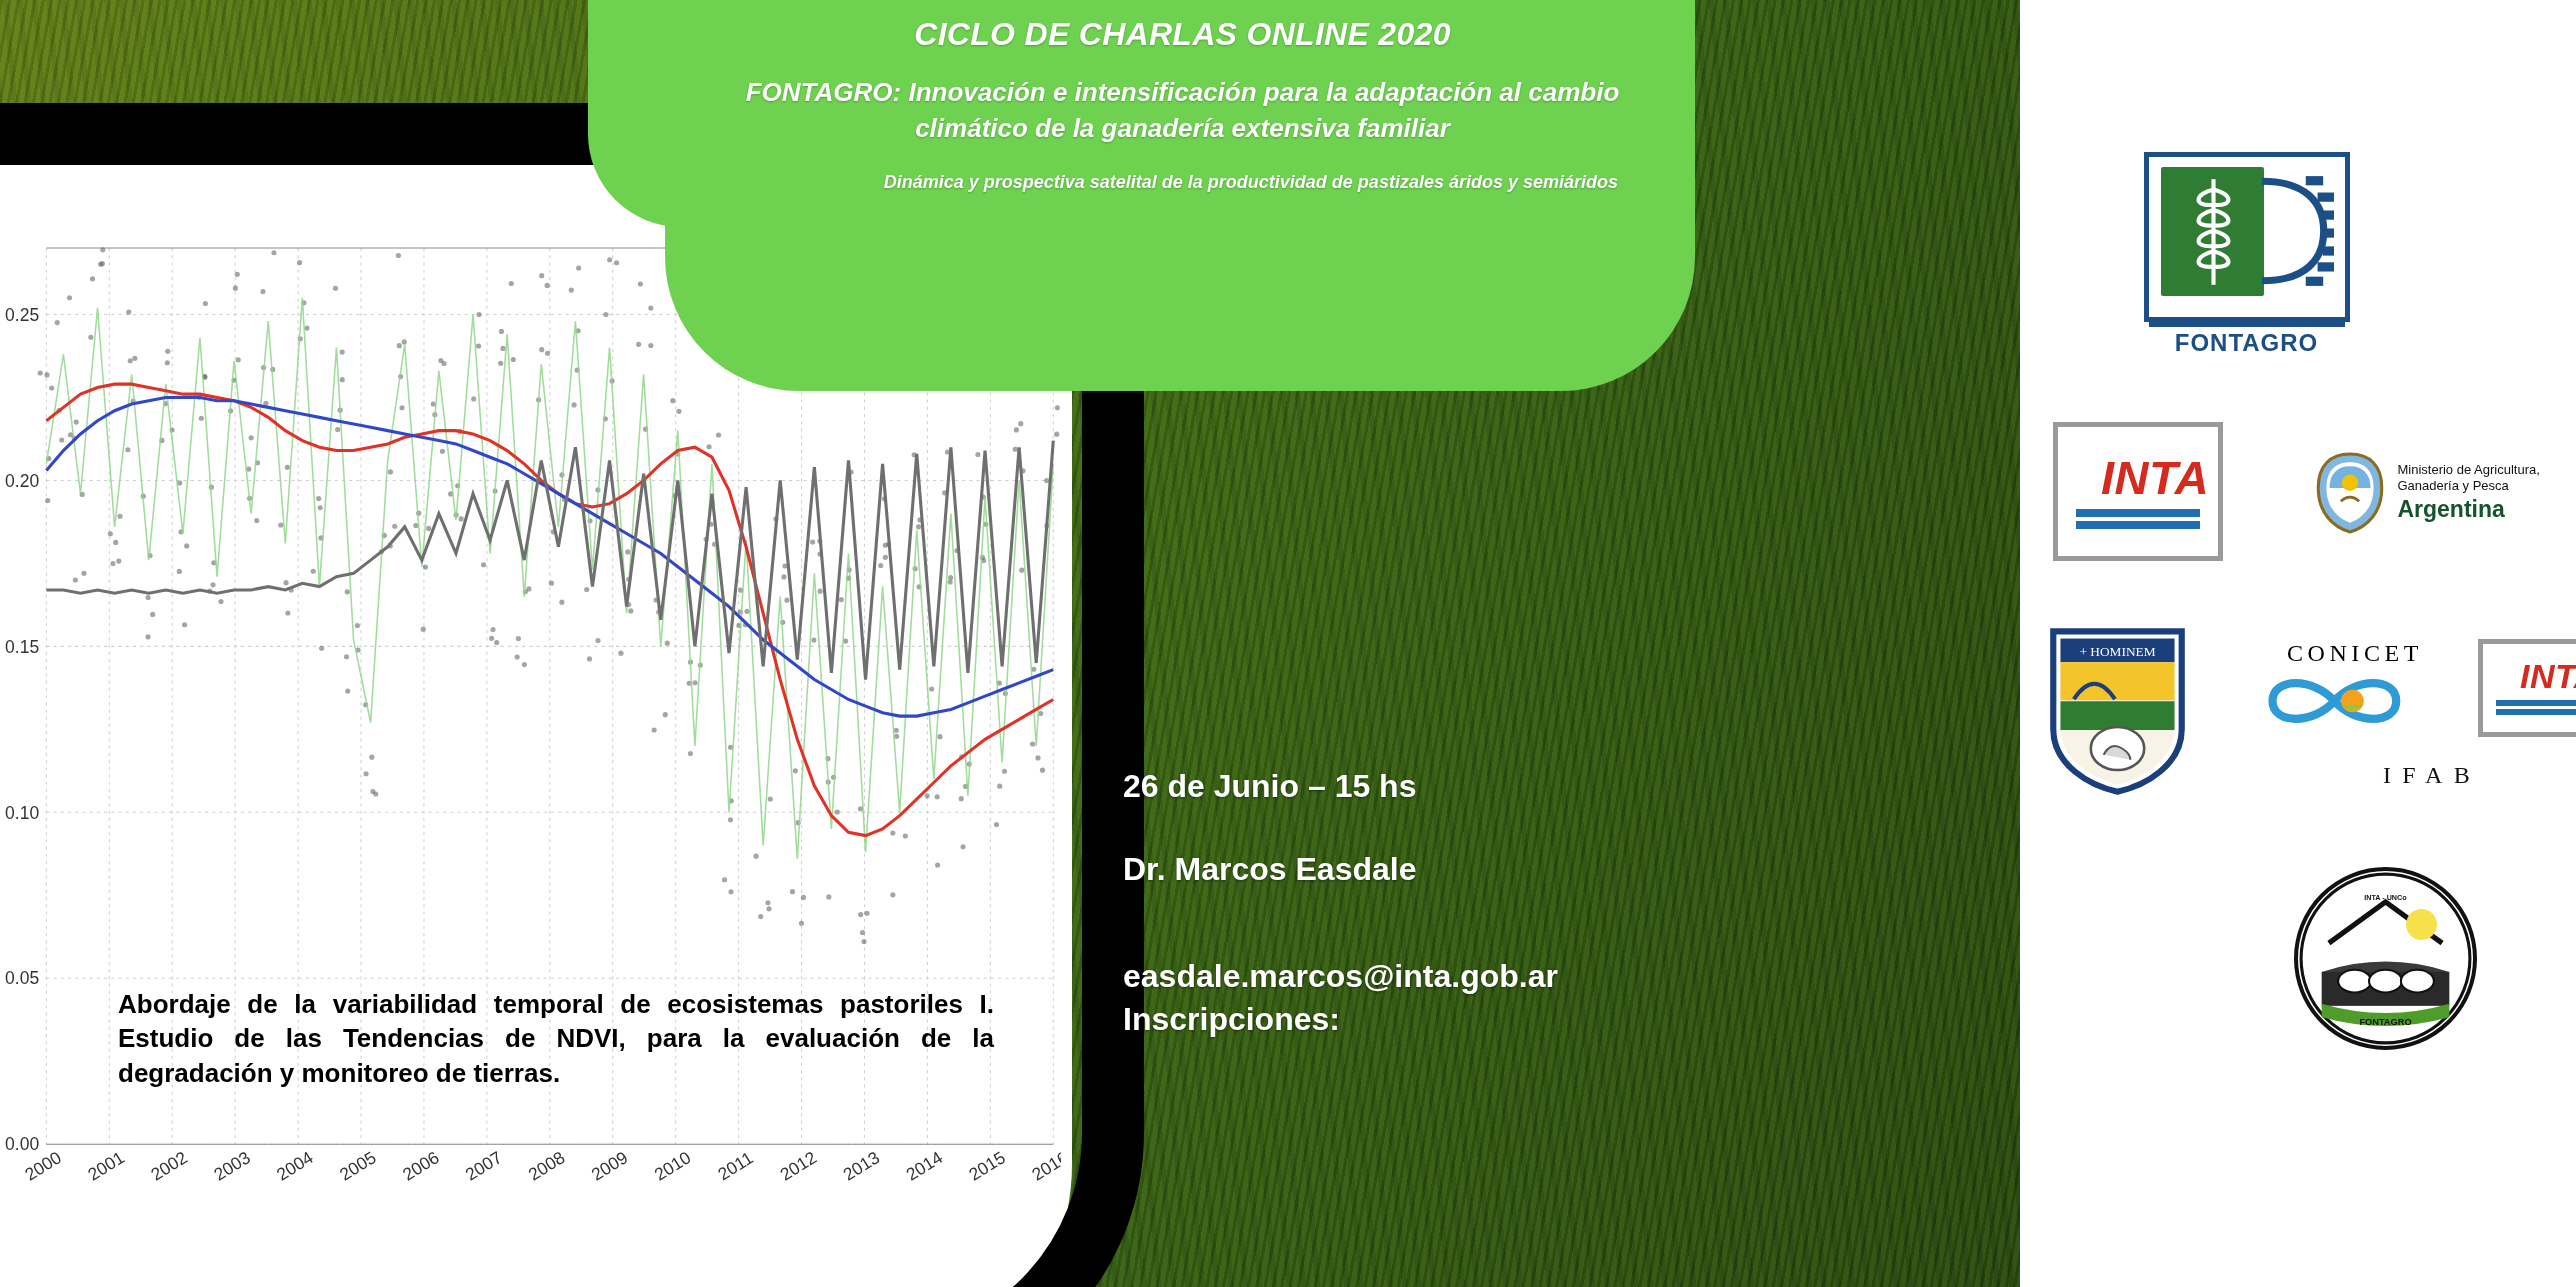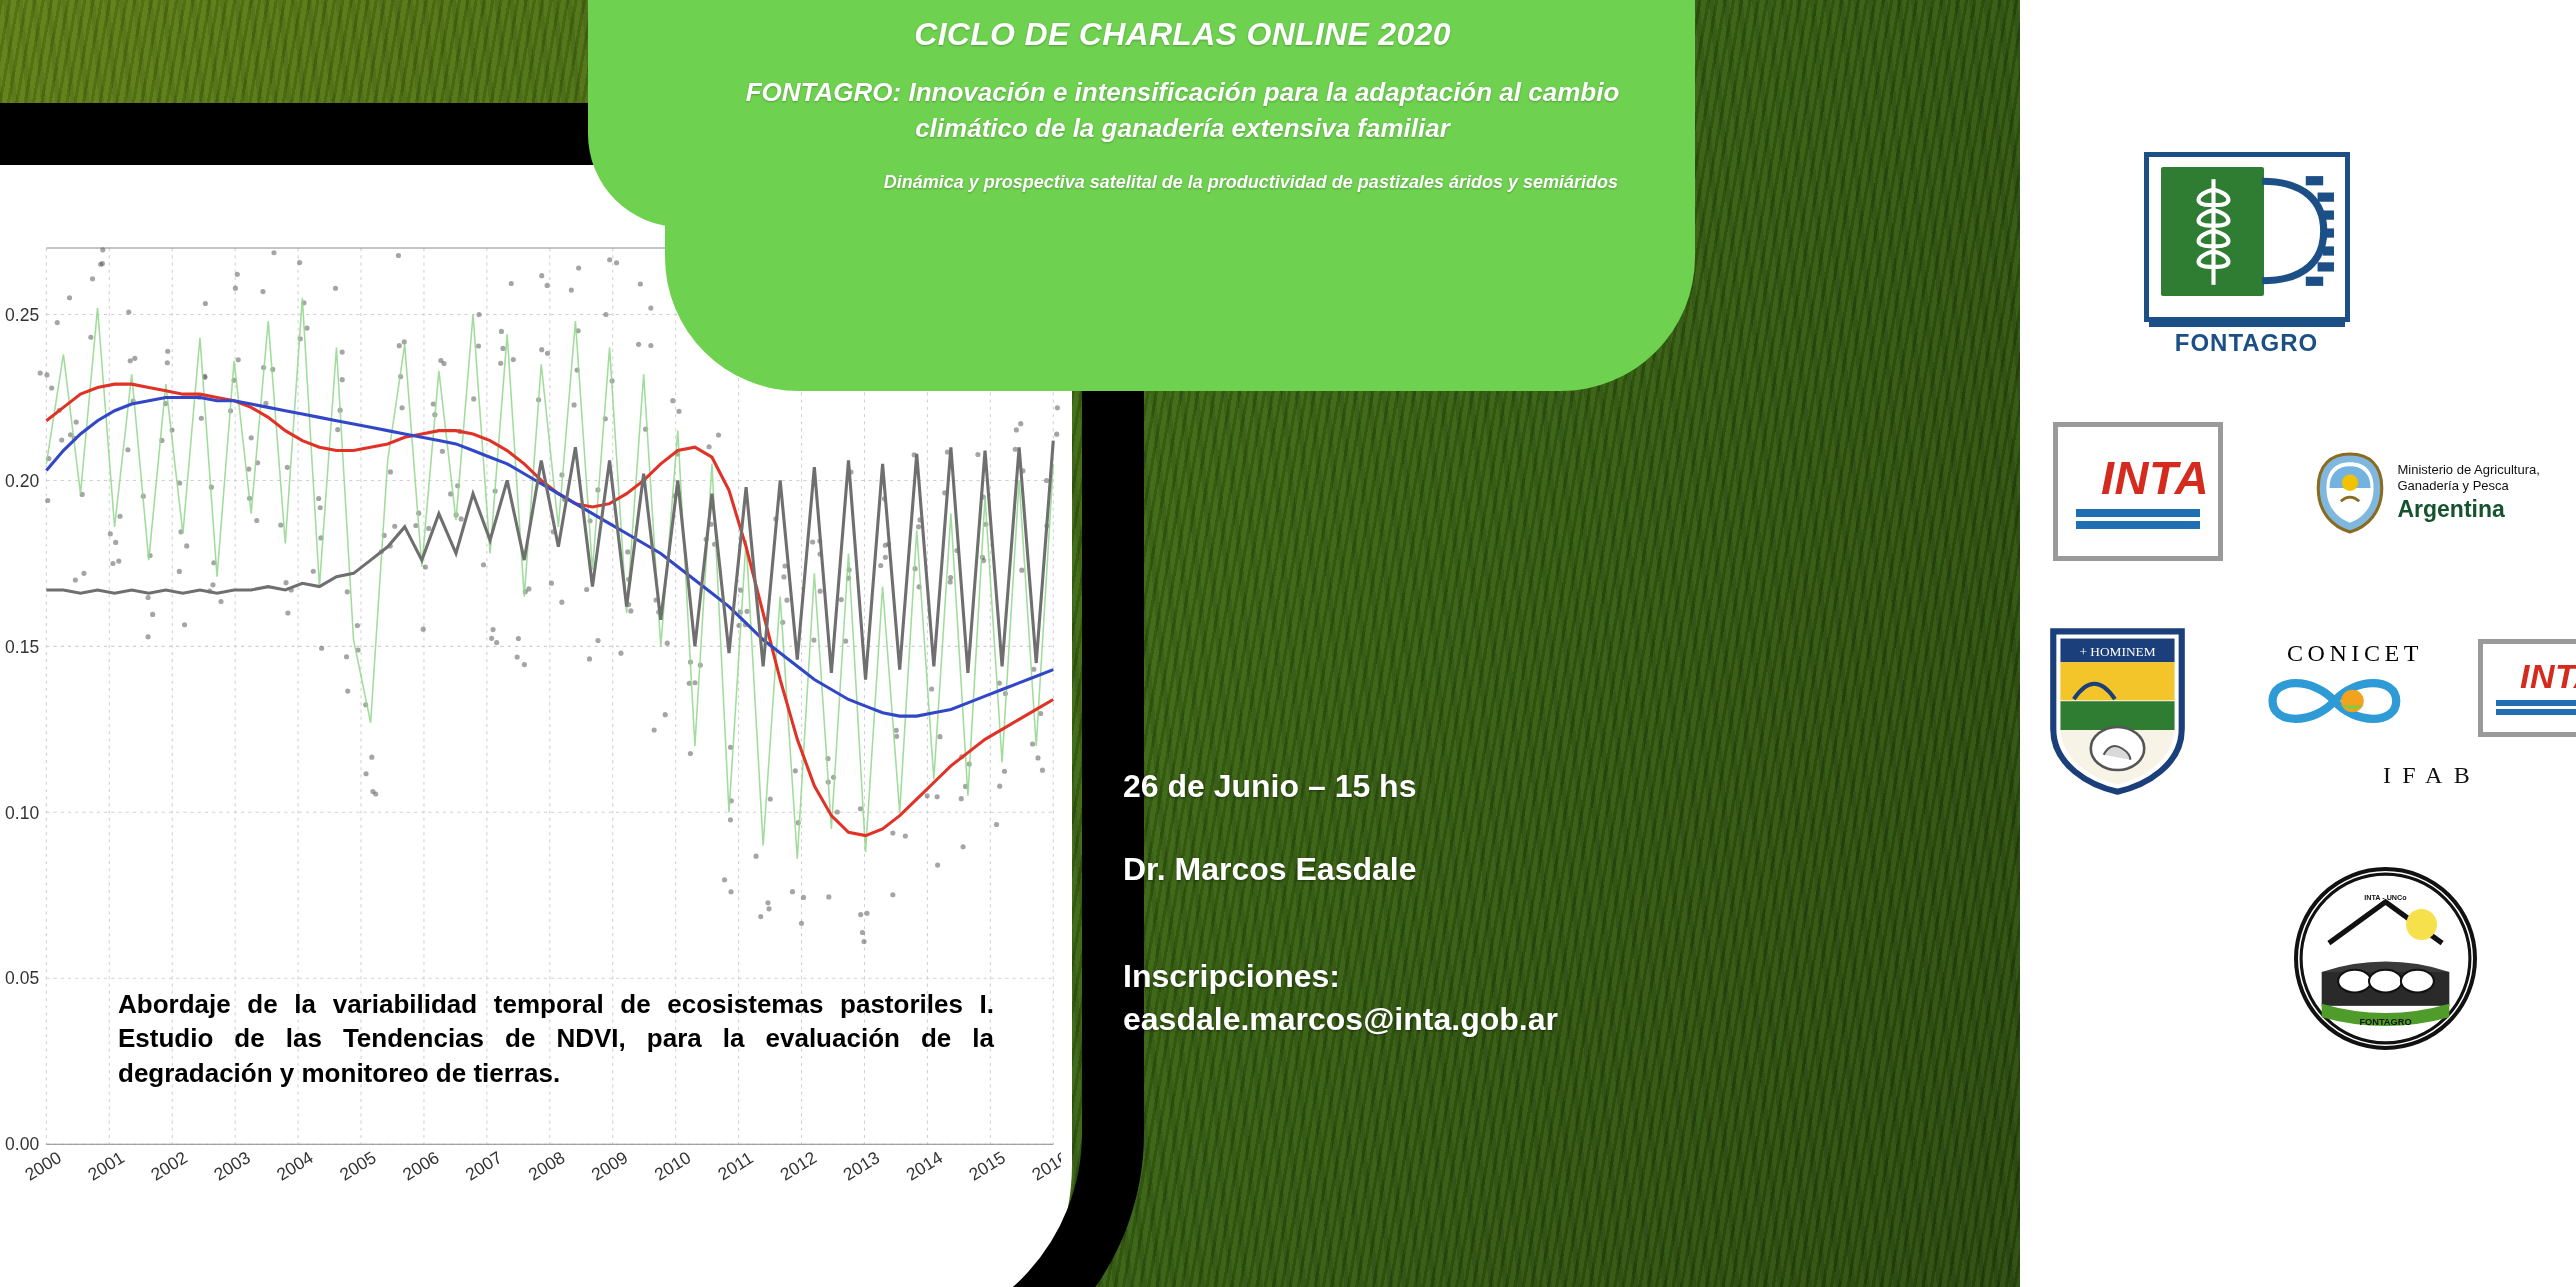--- a/index.html
+++ b/index.html
@@ -518,22 +518,22 @@
   <div id="headline-text">
     <div class="h-title">CICLO DE CHARLAS ONLINE 2020</div>
     <div class="h-sub">FONTAGRO: Innovación e intensificación para la adaptación al cambio climático de la ganadería extensiva familiar</div>
     <div class="h-sub2">Dinámica y prospectiva satelital de la productividad de pastizales áridos y semiáridos</div>
   </div>
 
   <div id="poster-text">
     <div class="p-date">26 de Junio  – 15 hs</div>
     <div class="p-speaker">Dr. Marcos Easdale</div>
     <div class="p-insc">
+      <div>easdale.marcos@inta.gob.ar</div>
       <div>Inscripciones:</div>
-      <div>easdale.marcos@inta.gob.ar</div>
     </div>
   </div>
 </div>
 
 <div id="logos-panel"></div>
 
 <div class="logo-row" id="logo-fontagro">
   <div class="fontagro-box">
     <div class="fontagro-green"></div>
     <svg class="fontagro-leaf" viewBox="0 0 130 225">

